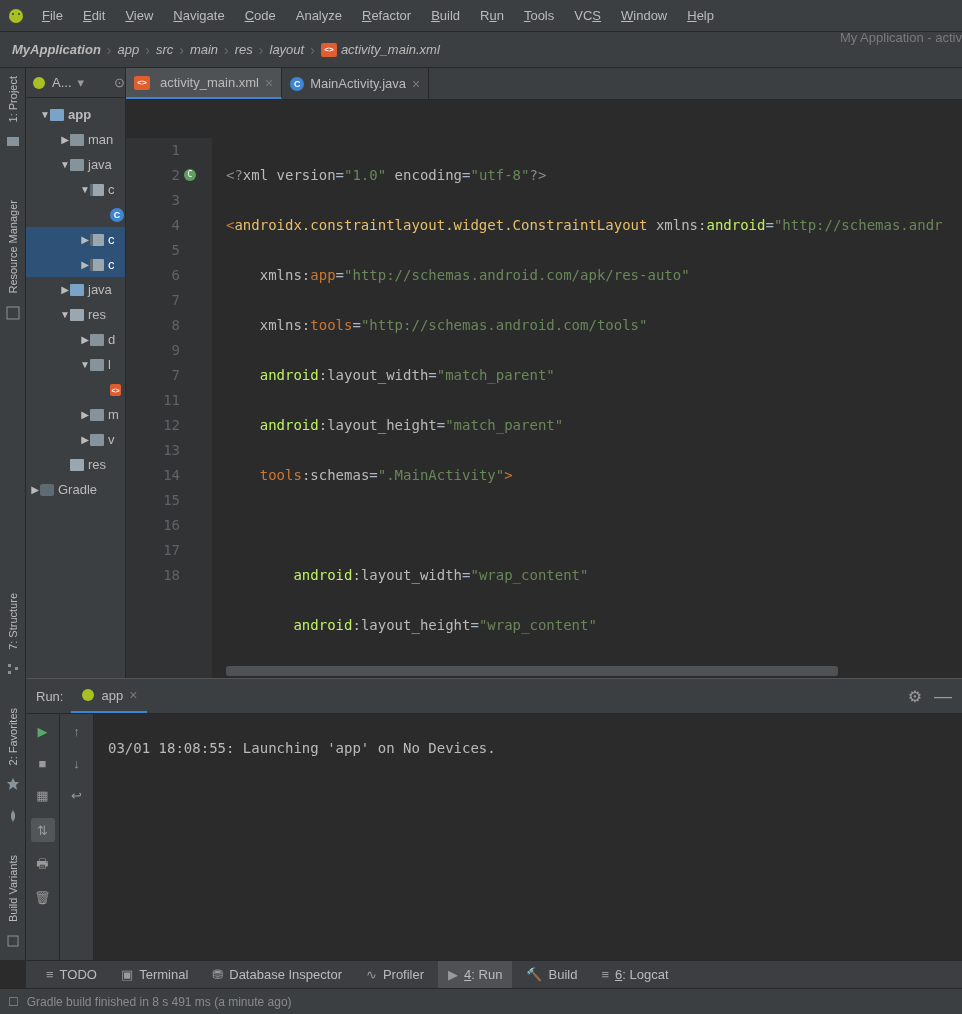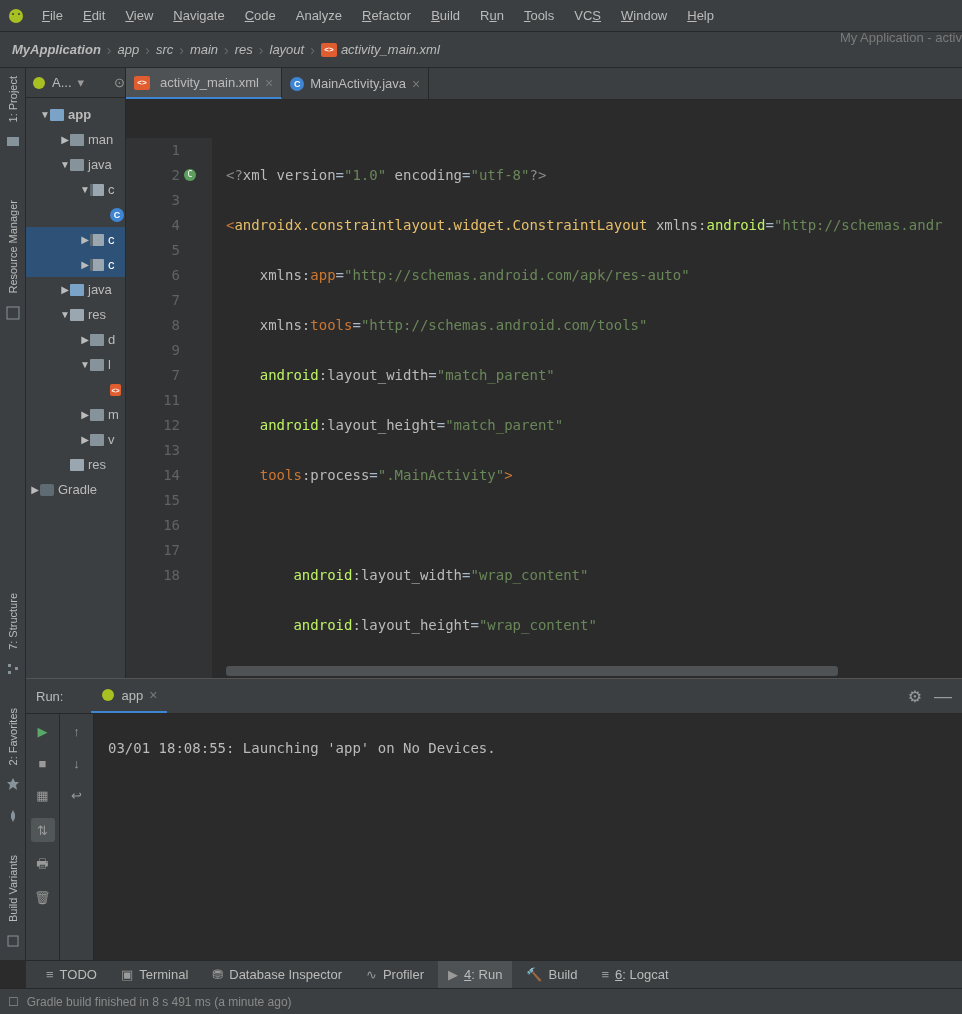--- a/index.html
+++ b/index.html
@@ -188,21 +188,21 @@
 .run-header {
   position: absolute;
   left: 26px; right: 0;
   height: 36px;
   background: #3c3f41;
   border-top: 1px solid #555;
   border-bottom: 1px solid #282828;
   display: flex; align-items: center;
   padding-left: 10px;
 }
-.run-header .label { color: #bbbbbb; margin-right: 28px; }
+.run-header .label { color: #bbbbbb; margin-right: 8px; }
 .run-tab {
   display: flex; align-items: center; gap: 6px;
   padding: 0 10px; height: 100%;
   border-bottom: 2px solid #3e86d4;
 }
 .run-tab .logo2 { color: #a9c023; }
 .run-tab .close { color: #7a7a7a; font-size: 14px; }
 .run-header .sp { flex: 1; }
 .gear { color: #9a9a9a; font-size: 16px; margin-right: 12px; cursor: pointer; }
 .minz { color: #9a9a9a; font-size: 18px; margin-right: 10px; cursor: pointer; }
@@ -459,21 +459,21 @@
         <div class="marker" style="top:31px">C</div>
       </div>
       <div class="fold-col"></div>
       <div class="code">
 <div class="code-line"><span class="tk-pi">&lt;?</span><span class="tk-attr">xml version</span><span class="tk-eq">=</span><span class="tk-str">"1.0"</span><span class="tk-attr"> encoding</span><span class="tk-eq">=</span><span class="tk-str">"utf-8"</span><span class="tk-pi">?&gt;</span></div>
 <div class="code-line"><span class="tk-tag">&lt;</span><span class="tk-name">androidx.constraintlayout.widget.ConstraintLayout</span><span class="tk-attr"> xmlns:</span><span class="tk-ns-android">android</span><span class="tk-eq">=</span><span class="tk-str">"http://schemas.andr</span></div>
 <div class="code-line"><span class="tk-attr">    xmlns:</span><span class="tk-ns-app">app</span><span class="tk-eq">=</span><span class="tk-str">"http://schemas.android.com/apk/res-auto"</span></div>
 <div class="code-line"><span class="tk-attr">    xmlns:</span><span class="tk-ns-tools">tools</span><span class="tk-eq">=</span><span class="tk-str">"http://schemas.android.com/tools"</span></div>
 <div class="code-line"><span>    </span><span class="tk-ns-android">android</span><span class="tk-attr">:layout_width</span><span class="tk-eq">=</span><span class="tk-str">"match_parent"</span></div>
 <div class="code-line"><span>    </span><span class="tk-ns-android">android</span><span class="tk-attr">:layout_height</span><span class="tk-eq">=</span><span class="tk-str">"match_parent"</span></div>
-<div class="code-line"><span>    </span><span class="tk-ns-tools">tools</span><span class="tk-attr">:process</span><span class="tk-eq">=</span><span class="tk-str">".MainActivity"</span><span class="tk-tag">&gt;</span></div>
+<div class="code-line"><span>    </span><span class="tk-ns-tools">tools</span><span class="tk-attr">:schemas</span><span class="tk-eq">=</span><span class="tk-str">".MainActivity"</span><span class="tk-tag">&gt;</span></div>
 <div class="code-line"></div>
 <div class="code-line"><span>        </span><span class="tk-ns-android">android</span><span class="tk-attr">:layout_width</span><span class="tk-eq">=</span><span class="tk-str">"wrap_content"</span></div>
 <div class="code-line"><span>        </span><span class="tk-ns-android">android</span><span class="tk-attr">:layout_height</span><span class="tk-eq">=</span><span class="tk-str">"wrap_content"</span></div>
 
 
 
 
 
 
 

